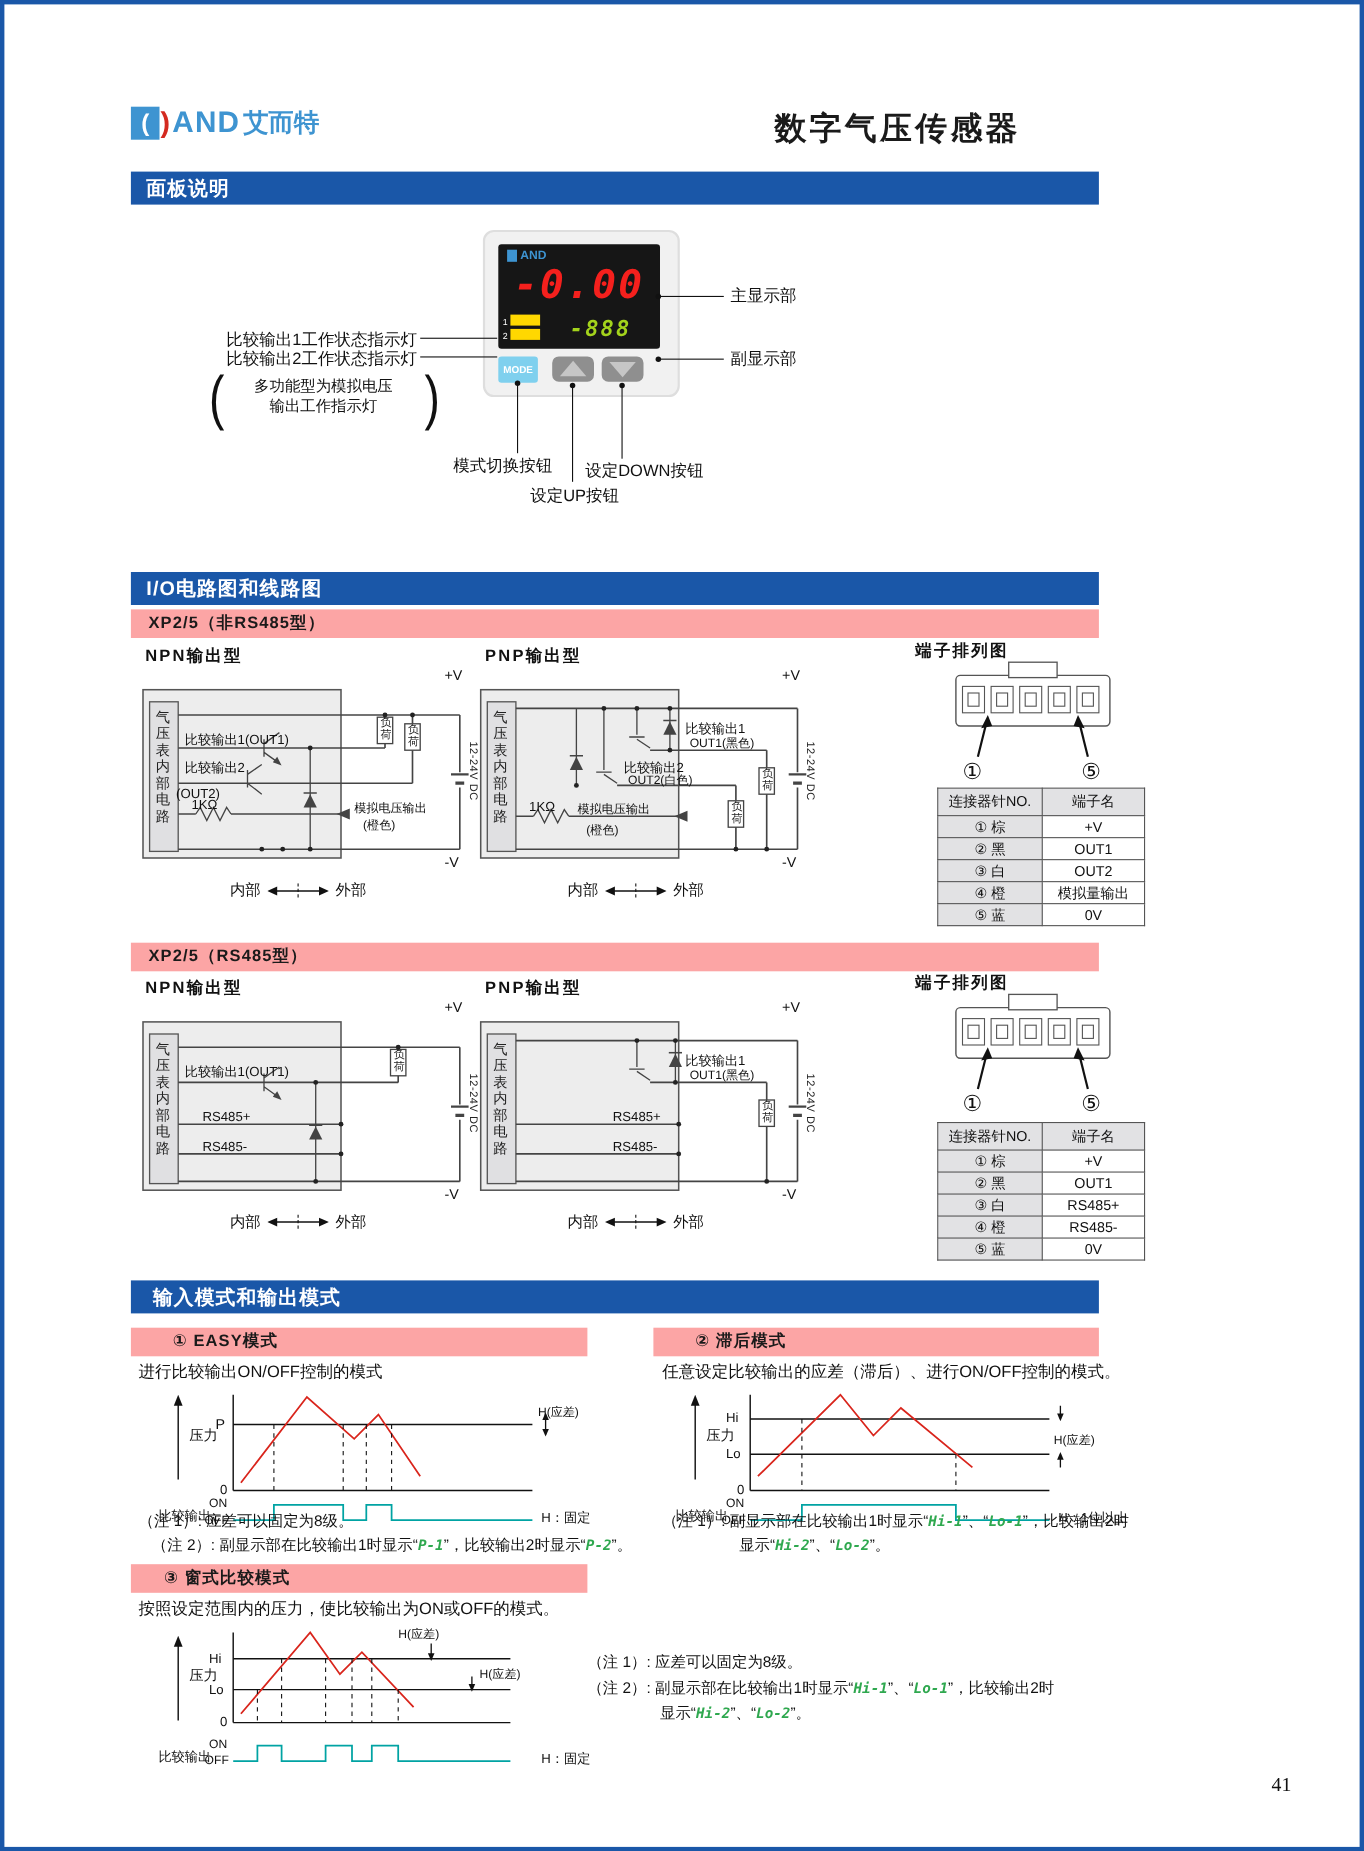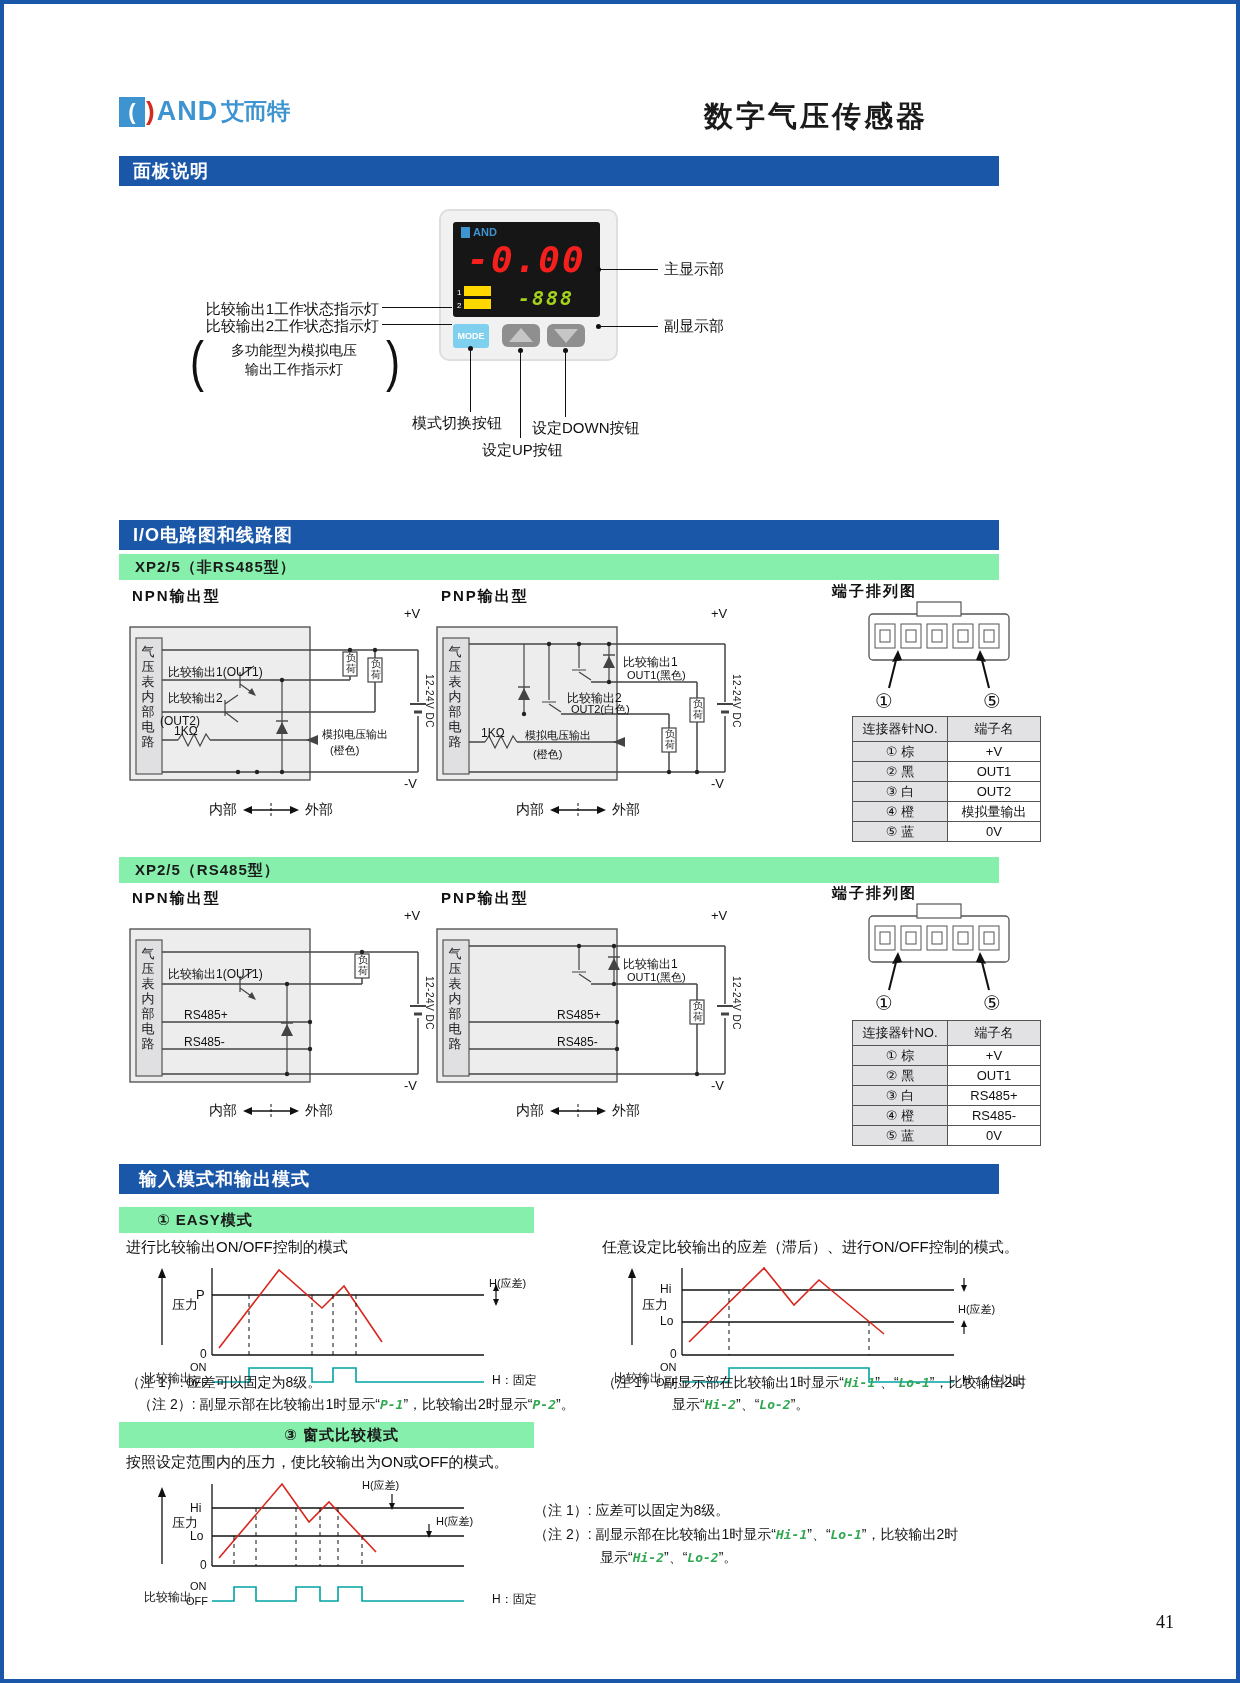--- a/index.html
+++ b/index.html
@@ -1,20 +1,20 @@
 <!DOCTYPE html>
 <html><head>
 <meta charset="utf-8">
 <style>
   html,body{margin:0;padding:0;background:#fff;}
   .page{position:relative;width:1240px;height:1683px;background:#fff;border:4px solid #1a57a8;box-sizing:border-box;font-family:"Liberation Sans","DejaVu Sans",sans-serif;color:#111;overflow:hidden;}
   .abs{position:absolute;}
   .lbl{position:absolute;white-space:nowrap;color:#111;}
   .banner{position:absolute;left:115px;width:880px;height:30px;background:#1a57a8;color:#fff;font-weight:bold;font-size:18px;line-height:30px;padding-left:14px;box-sizing:border-box;letter-spacing:1px;}
-  .graybar{position:absolute;background:#86efac;color:#1a1a1a;font-weight:bold;font-size:15px;line-height:26px;height:26px;box-sizing:border-box;letter-spacing:1px;}
+  .graybar{position:absolute;background:#fca5a5;color:#1a1a1a;font-weight:bold;font-size:15px;line-height:26px;height:26px;box-sizing:border-box;letter-spacing:1px;}
   .coltitle{position:absolute;font-weight:bold;font-size:15px;letter-spacing:2px;color:#111;}
   .line{position:absolute;background:#111;}
   .dot{position:absolute;width:5px;height:5px;border-radius:50%;background:#111;}
   .vtext{position:absolute;width:18px;line-height:1.16;font-size:13px;color:#222;text-align:center;font-weight:500;}
   .loadtxt{position:absolute;width:12px;line-height:1.05;font-size:10px;color:#222;text-align:center;}
   .supply{position:absolute;writing-mode:vertical-rl;font-size:10px;color:#222;letter-spacing:0.5px;}
   .circuit{position:absolute;width:320px;height:195px;}
   .circuit svg{position:absolute;left:0;top:0;}
   .cbox{fill:#ededed;stroke:#555;stroke-width:1.4;}
   .cboxin{fill:#e0e0e2;stroke:#555;stroke-width:1.2;}
@@ -450,20 +450,21 @@
     <div class="glbl" style="left:46px;top:101px;font-size:11px;">ON</div>
     <div class="glbl" style="left:42px;top:116px;font-size:11px;">OFF</div>
     <div class="glbl" style="left:345px;top:16px;font-size:11px;">H(应差)</div>
     <div class="glbl" style="left:348px;top:112px;">H：固定</div>
   </div>
   <div class="note" style="left:122px;top:1370px;">（注 1）: 应差可以固定为8级。</div>
   <div class="note" style="left:134px;top:1392px;">
     <span>（注 2）: 副显示部在比较输出1时显示“</span><span class="seg">P-1</span><span>”，比较输出2时显示“</span><span class="seg">P-2</span><span>”。</span>
   </div>
 
+  <div class="graybar" style="left:590px;top:1203px;width:405px;padding-left:38px;">② 滞后模式</div>
   <div class="lbl" style="left:598px;top:1234px;font-size:15px;">任意设定比较输出的应差（滞后）、进行ON/OFF控制的模式。</div>
   <div class="graph" style="left:610px;top:1256px;width:480px;height:135px;">
     <svg width="480" height="135" viewBox="0 0 480 135">
       <line class="axis" x1="18" y1="85" x2="18" y2="15"></line>
         <polygon points="18,8 14,18 22,18" fill="#111"></polygon>
       <line class="axis" x1="68" y1="8" x2="68" y2="95"></line>
       <line class="axis" x1="68" y1="95" x2="340" y2="95"></line>
       <line class="axis" x1="68" y1="30" x2="340" y2="30"></line>
       <line class="axis" x1="68" y1="62" x2="340" y2="62"></line>
       <polyline class="curve" points="75,82 150,8 180,45 205,20 270,74"></polyline>
@@ -485,21 +486,21 @@
     <div class="glbl" style="left:344px;top:42px;font-size:11px;">H(应差)</div>
     <div class="glbl" style="left:348px;top:112px;">H：1位以上</div>
   </div>
   <div class="note" style="left:598px;top:1370px;">
     <span>（注 1）: 副显示部在比较输出1时显示“</span><span class="seg">Hi-1</span><span>”、“</span><span class="seg">Lo-1</span><span>”，比较输出2时</span>
   </div>
   <div class="note" style="left:668px;top:1392px;">
     <span>显示“</span><span class="seg">Hi-2</span><span>”、“</span><span class="seg">Lo-2</span><span>”。</span>
   </div>
 
-  <div class="graybar" style="left:115px;top:1418px;width:415px;padding-left:30px;text-align:center;">③ 窗式比较模式</div>
+  <div class="graybar" style="left:115px;top:1418px;width:415px;padding-left:30px;">③ 窗式比较模式</div>
   <div class="lbl" style="left:122px;top:1449px;font-size:15px;">按照设定范围内的压力，使比较输出为ON或OFF的模式。</div>
   <div class="graph" style="left:140px;top:1472px;width:430px;height:145px;">
     <svg width="430" height="145" viewBox="0 0 430 145">
       <line class="axis" x1="18" y1="88" x2="18" y2="18"></line>
         <polygon points="18,11 14,21 22,21" fill="#111"></polygon>
       <line class="axis" x1="68" y1="8" x2="68" y2="90"></line>
       <line class="axis" x1="68" y1="90" x2="320" y2="90"></line>
       <line class="axis" x1="68" y1="32" x2="320" y2="32"></line>
       <line class="axis" x1="68" y1="60" x2="320" y2="60"></line>
       <polyline class="curve" points="75,82 138,8 165,46 185,26 232,76"></polyline>

